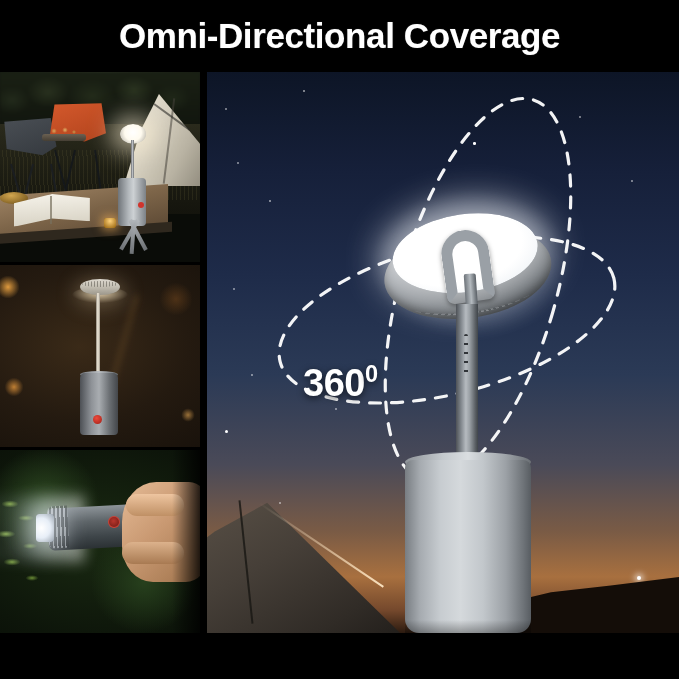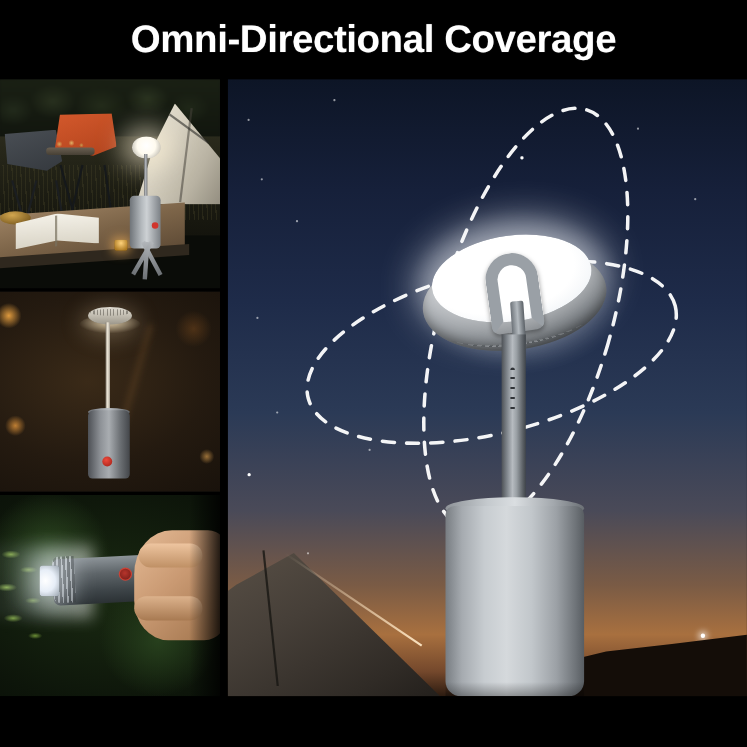--- a/index.html
+++ b/index.html
@@ -607,16 +607,19 @@
       <div class="lamp-hook-tail"></div>
     </div>
 
     <div class="lamp-pole-main"></div>
     <div class="lamp-pole-dots"></div>
 
     <div class="lamp-body-top"></div>
     <div class="lamp-body"></div>
     <div class="lamp-shadowband"></div>
 
+    <div class="angle-label label-360">
+      <span>360</span><sup>0</sup>
+    </div>
   </div>
 
   <div class="bottom-strip"></div>
 </div>
 
 </body></html>

